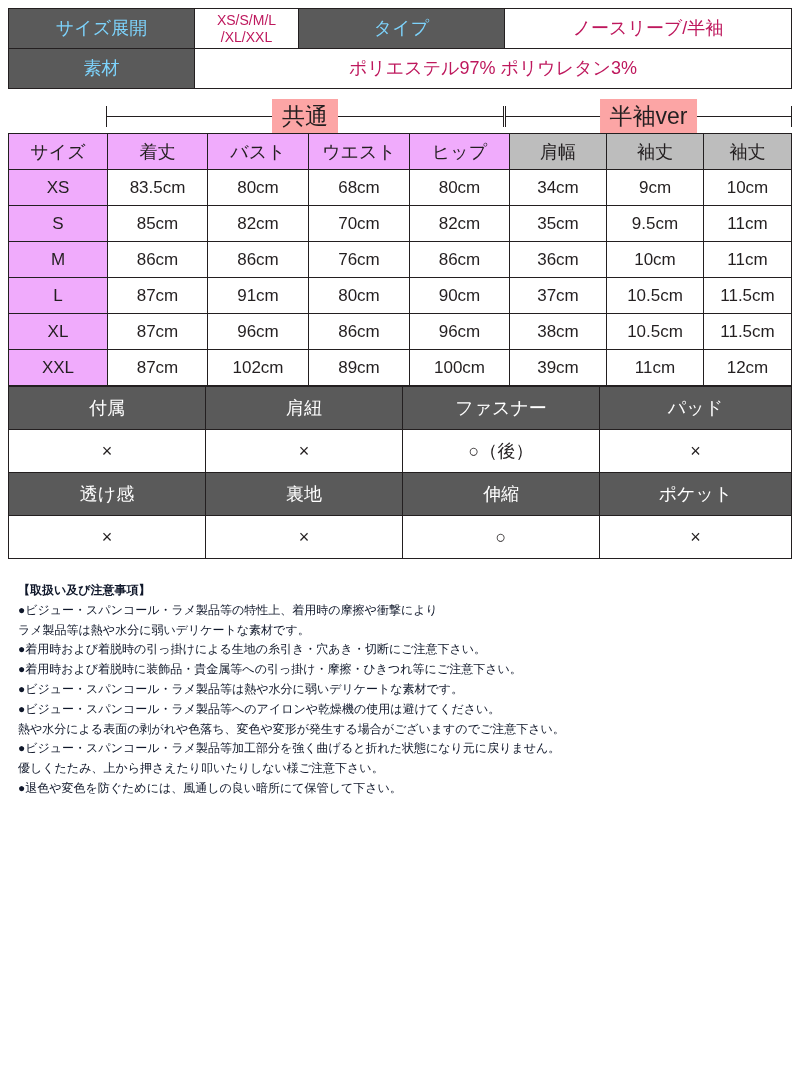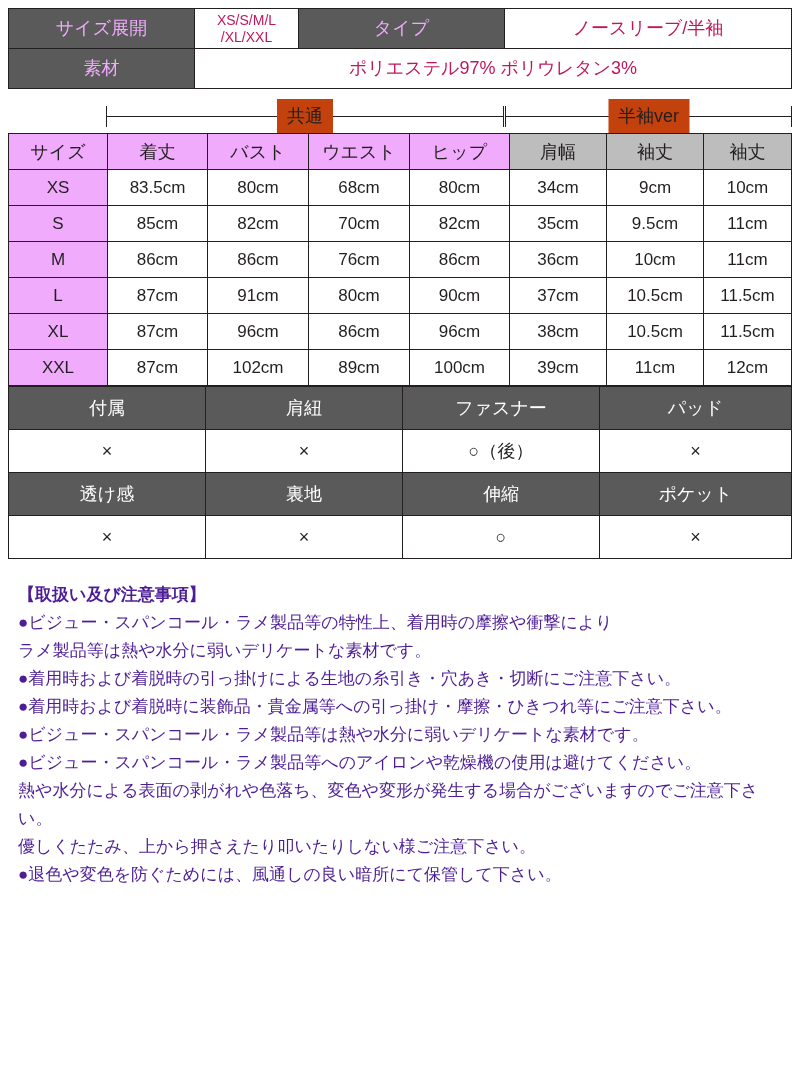--- a/index.html
+++ b/index.html
@@ -35,21 +35,21 @@
     padding: 0;
   }
 
   
   .spec-table td {
     height: 39px;
     line-height: 1.15;
   }
   .spec-table .hdr {
     background: #5a5a5a;
-    color: #f0abfc;
+    color: #7dd3fc;
     font-size: 18px;
   }
   .spec-table .val {
     background: #ffffff;
     color: #be185d;
     font-size: 18px;
   }
   .spec-table .small2 {
     font-size: 14px;
     line-height: 1.2;
@@ -81,23 +81,23 @@
     height: 21px;
     border-left: 1px solid #231f20;
   }
   .brk .cap-l { left: 0; }
   .brk .cap-r { right: 0; }
   .brk .lbl {
     position: absolute;
     top: 0;
     left: 50%;
     transform: translateX(-50%);
-    background: #c2410c;
+    background: #fca5a5;
     padding: 0 10px;
-    font-size: 18px;
+    font-size: 23px;
     line-height: 34px;
     white-space: nowrap;
   }
 
   
   .size-table td {
     height: 35px;
     font-size: 17px;
   }
   .size-table .hrow td {
@@ -125,23 +125,23 @@
     color: #ffffff;
   }
   .detail-table .val {
     background: #ffffff;
   }
 
   
   .notes {
     margin-top: 22px;
     padding-left: 10px;
-    font-size: 17px;
+    font-size: 12px;
     line-height: 1.65;
-    color: #4c1d95;
+    color: #0f172a;
   }
   .notes .title {
     font-weight: bold;
   }
   .notes p {
     margin: 0;
     white-space: pre-wrap;
   }
 </style>
 </head>
@@ -286,17 +286,18 @@
 
   <div class="notes">
     <p class="title">【取扱い及び注意事項】</p>
     <p>●ビジュー・スパンコール・ラメ製品等の特性上、着用時の摩擦や衝撃により</p>
     <p>ラメ製品等は熱や水分に弱いデリケートな素材です。</p>
     <p>●着用時および着脱時の引っ掛けによる生地の糸引き・穴あき・切断にご注意下さい。</p>
     <p>●着用時および着脱時に装飾品・貴金属等への引っ掛け・摩擦・ひきつれ等にご注意下さい。</p>
     <p>●ビジュー・スパンコール・ラメ製品等は熱や水分に弱いデリケートな素材です。</p>
     <p>●ビジュー・スパンコール・ラメ製品等へのアイロンや乾燥機の使用は避けてください。</p>
     <p>熱や水分による表面の剥がれや色落ち、変色や変形が発生する場合がございますのでご注意下さい。</p>
+    <p>●ビジュー・スパンコール・ラメ製品等加工部分を強く曲げると折れた状態になり元に戻りません。</p>
     <p>優しくたたみ、上から押さえたり叩いたりしない様ご注意下さい。</p>
     <p>●退色や変色を防ぐためには、風通しの良い暗所にて保管して下さい。</p>
   </div>
 
 </div>
 
 </body></html>

